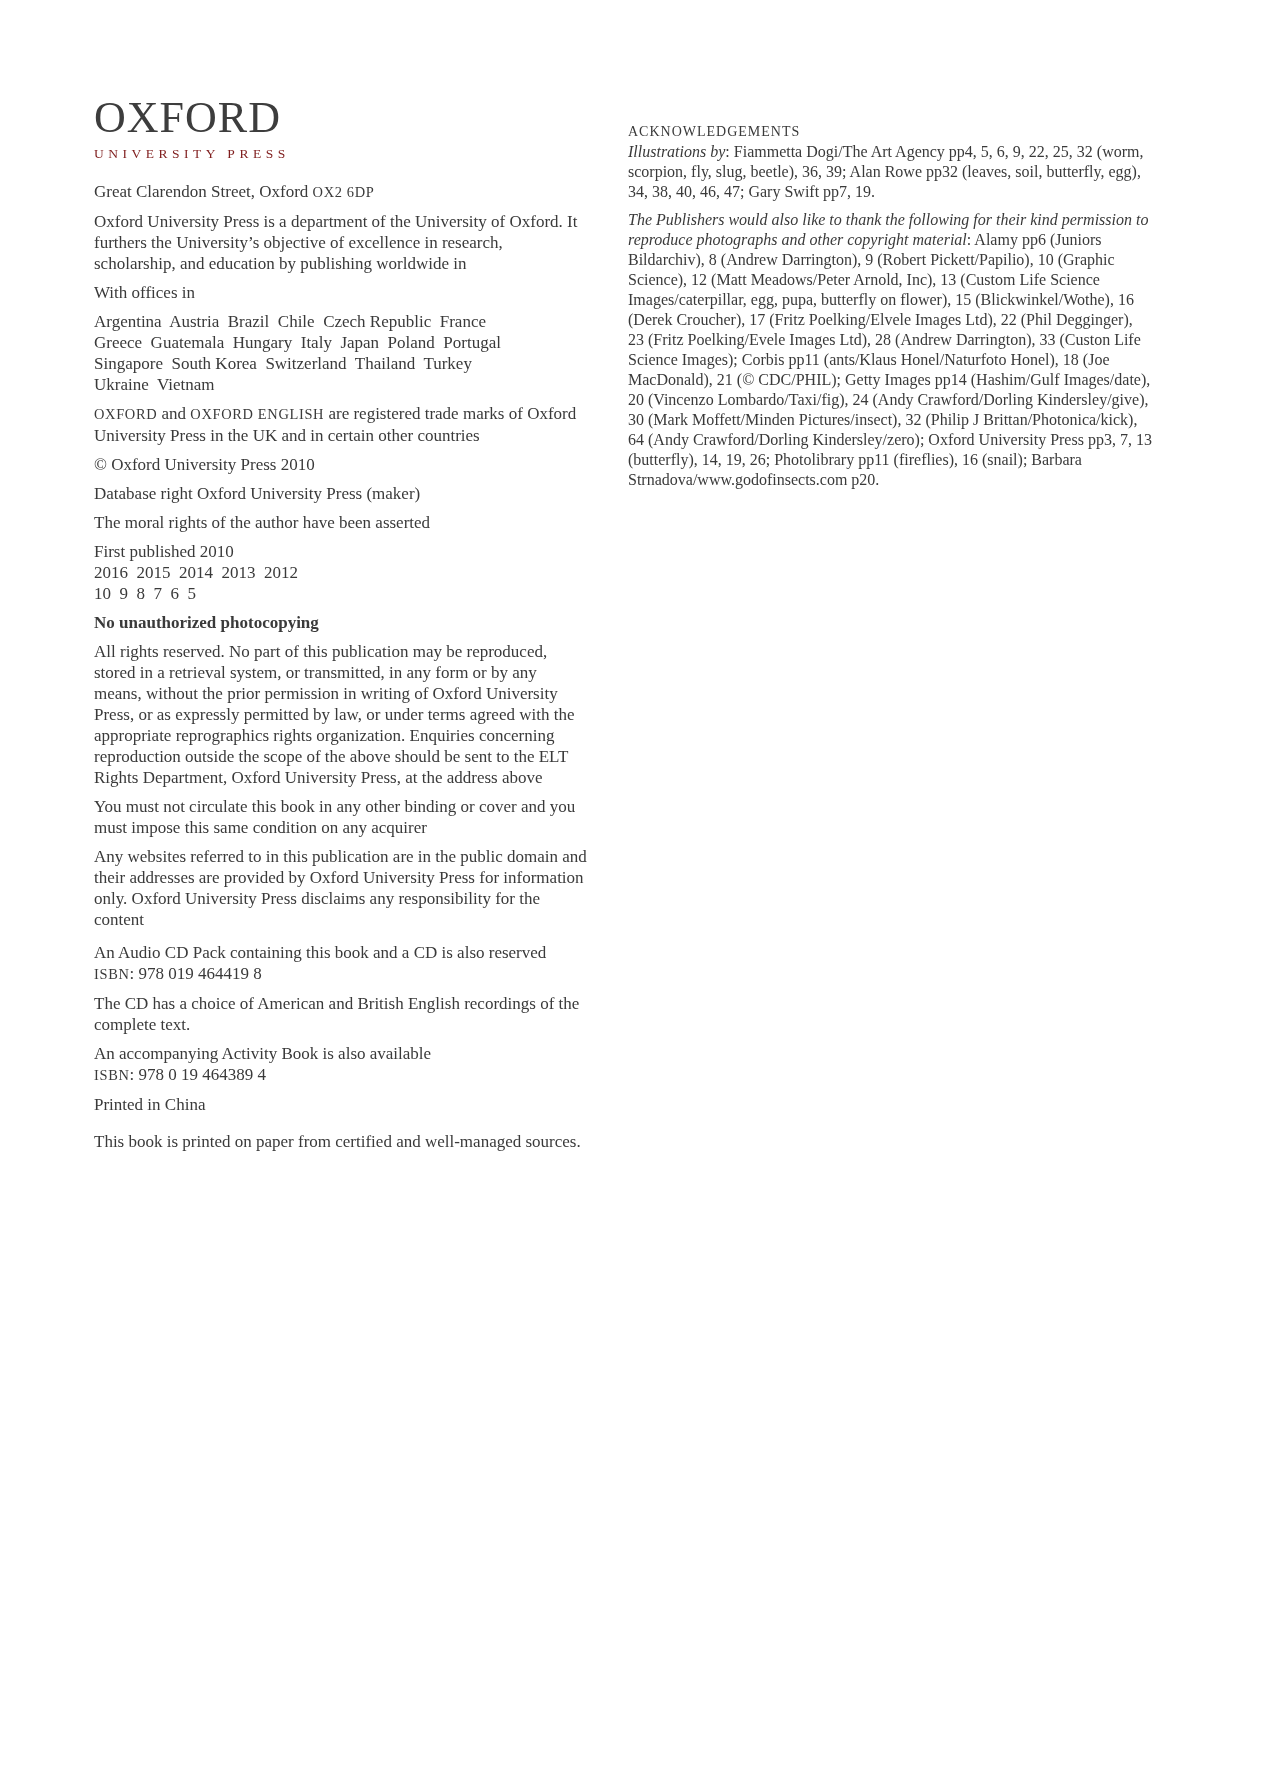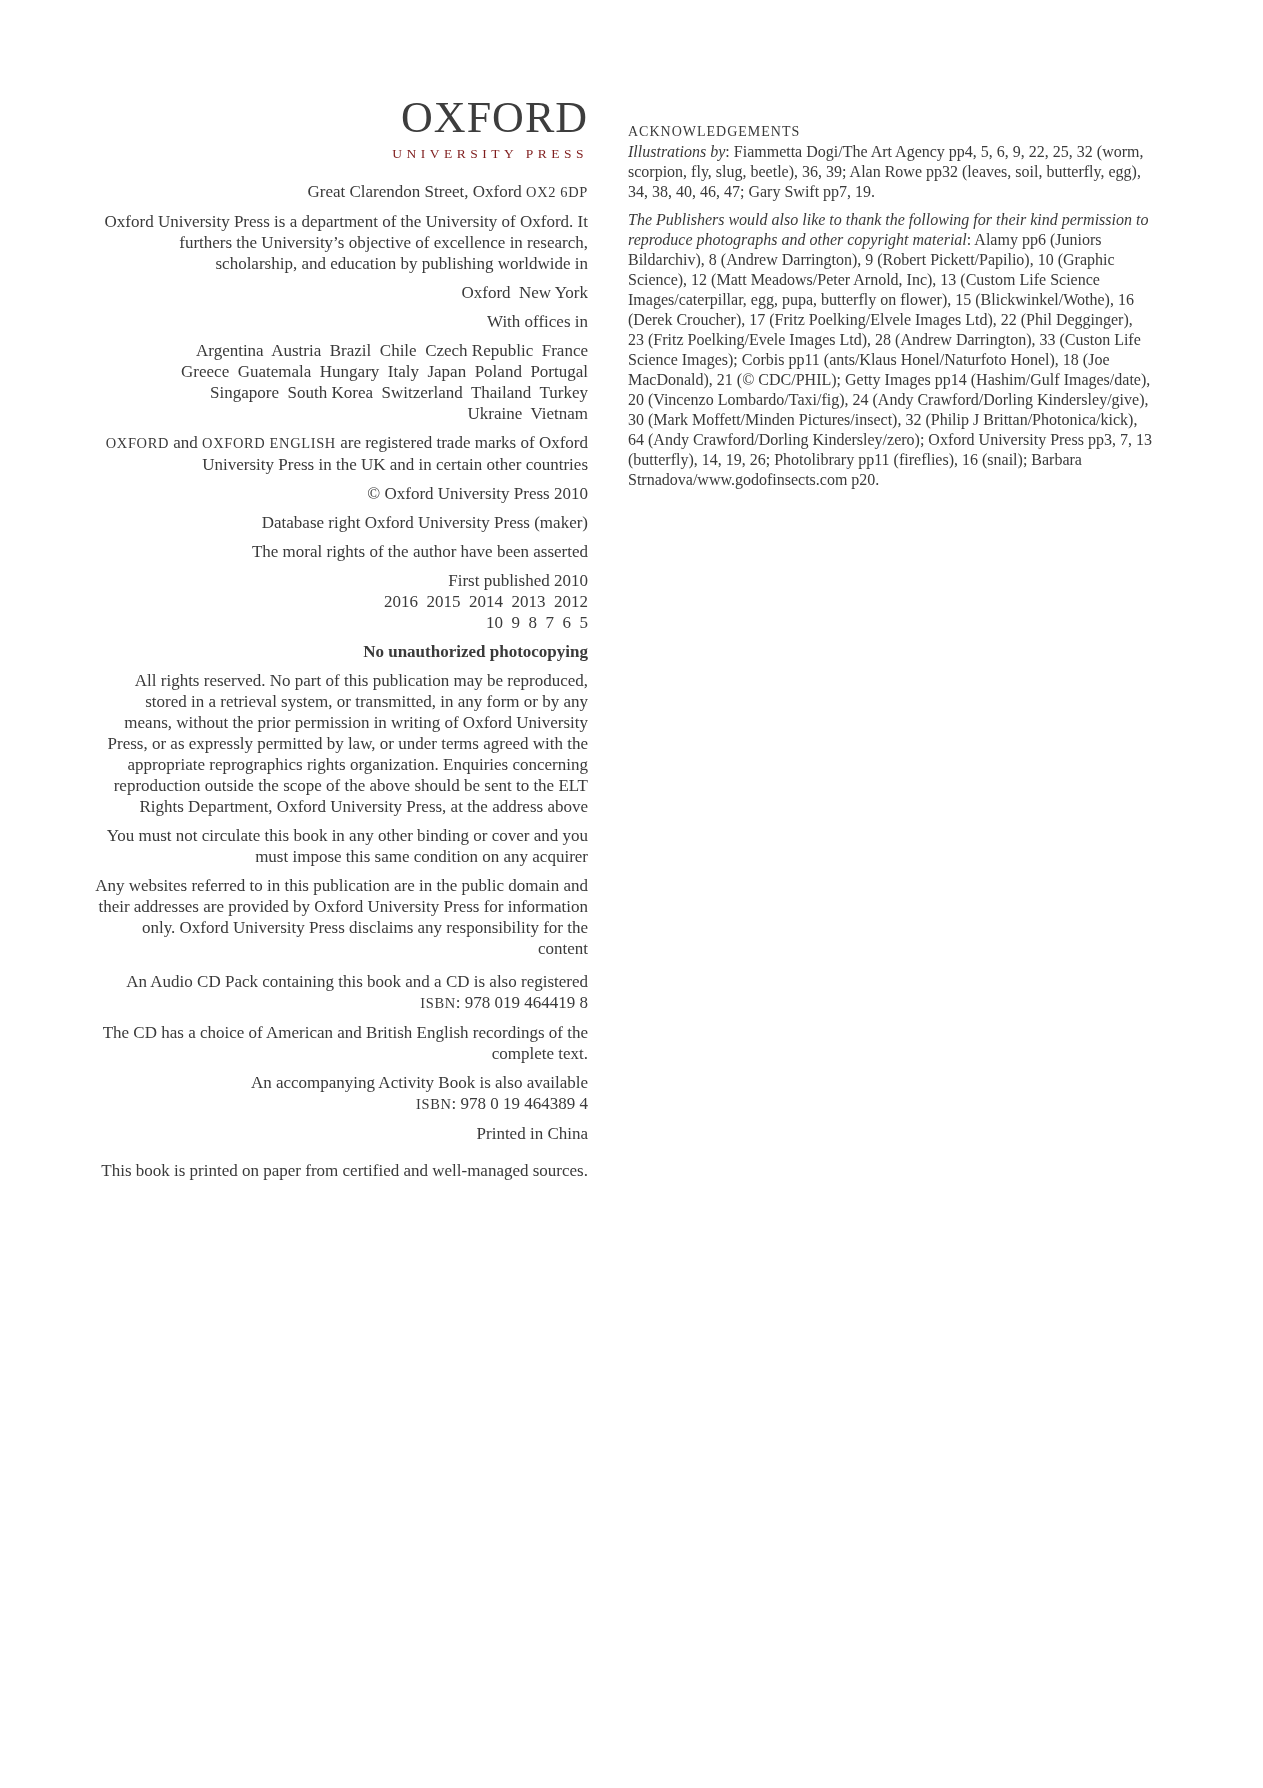--- a/index.html
+++ b/index.html
@@ -7,21 +7,21 @@
   .page {
     position: relative;
     width: 1263px;
     height: 1788px;
     background: #ffffff;
     font-family: "Liberation Serif", serif;
     color: #3a3a3a;
     overflow: hidden;
   }
   .col { position: absolute; }
-  .col-left  { left: 94px;  top: 96px;  width: 494px; font-size: 17px;   line-height: 21px; text-align: right; }
+  .col-left  { left: 94px;  top: 96px;  width: 494px; font-size: 17px;   line-height: 21px; }
   .col-right { left: 628px; top: 122px; width: 524px; font-size: 16px;   line-height: 20px; }
 
   .page p, .page .block { margin: 0 0 8px 0; }
 
   .logo { margin-bottom: 20px; }
   .wordmark {
     font-size: 44px;
     line-height: 44px;
     letter-spacing: 1px;
     color: #3d3d3d;
@@ -63,21 +63,20 @@
 
     <div class="logo">
       <div class="wordmark">OXFORD</div>
       <div class="logo-sub">UNIVERSITY PRESS</div>
     </div>
 
     <p><span>Great Clarendon Street, Oxford </span><span class="sc">OX2 6DP</span></p>
 
     <p>Oxford University Press is a department of the University of Oxford. It furthers the University’s objective of excellence in research, scholarship, and education by publishing worldwide in</p>
 
-    <p class="prelist">Oxford  New York</p>
 
 
     <p>With offices in</p>
 
     <p class="prelist">Argentina  Austria  Brazil  Chile  Czech Republic  France
 Greece  Guatemala  Hungary  Italy  Japan  Poland  Portugal
 Singapore  South Korea  Switzerland  Thailand  Turkey
 Ukraine  Vietnam</p>
 
     <p><span class="sc">OXFORD</span><span> and </span><span class="sc">OXFORD ENGLISH</span><span> are registered trade marks of Oxford University Press in the UK and in certain other countries</span></p>
@@ -95,21 +94,21 @@
     <p class="bold-head">No unauthorized photocopying</p>
 
     <p>All rights reserved. No part of this publication may be reproduced, stored in a retrieval system, or transmitted, in any form or by any means, without the prior permission in writing of Oxford University Press, or as expressly permitted by law, or under terms agreed with the appropriate reprographics rights organization. Enquiries concerning reproduction outside the scope of the above should be sent to the ELT Rights Department, Oxford University Press, at the address above</p>
 
     <p>You must not circulate this book in any other binding or cover and you must impose this same condition on any acquirer</p>
 
     <p>Any websites referred to in this publication are in the public domain and their addresses are provided by Oxford University Press for information only. Oxford University Press disclaims any responsibility for the content</p>
 
 
     <div class="block-pair mt-md">
-      <p class="tight">An Audio CD Pack containing this book and a CD is also registered</p>
+      <p class="tight">An Audio CD Pack containing this book and a CD is also reserved</p>
       <p class="tight"><span class="sc">ISBN</span><span>: 978 019 464419 8</span></p>
     </div>
 
     <p>The CD has a choice of American and British English recordings of the complete text.</p>
 
     <div class="block-pair mt-sm">
       <p class="tight">An accompanying Activity Book is also available</p>
       <p class="tight"><span class="sc">ISBN</span><span>: 978 0 19 464389 4</span></p>
     </div>
 

